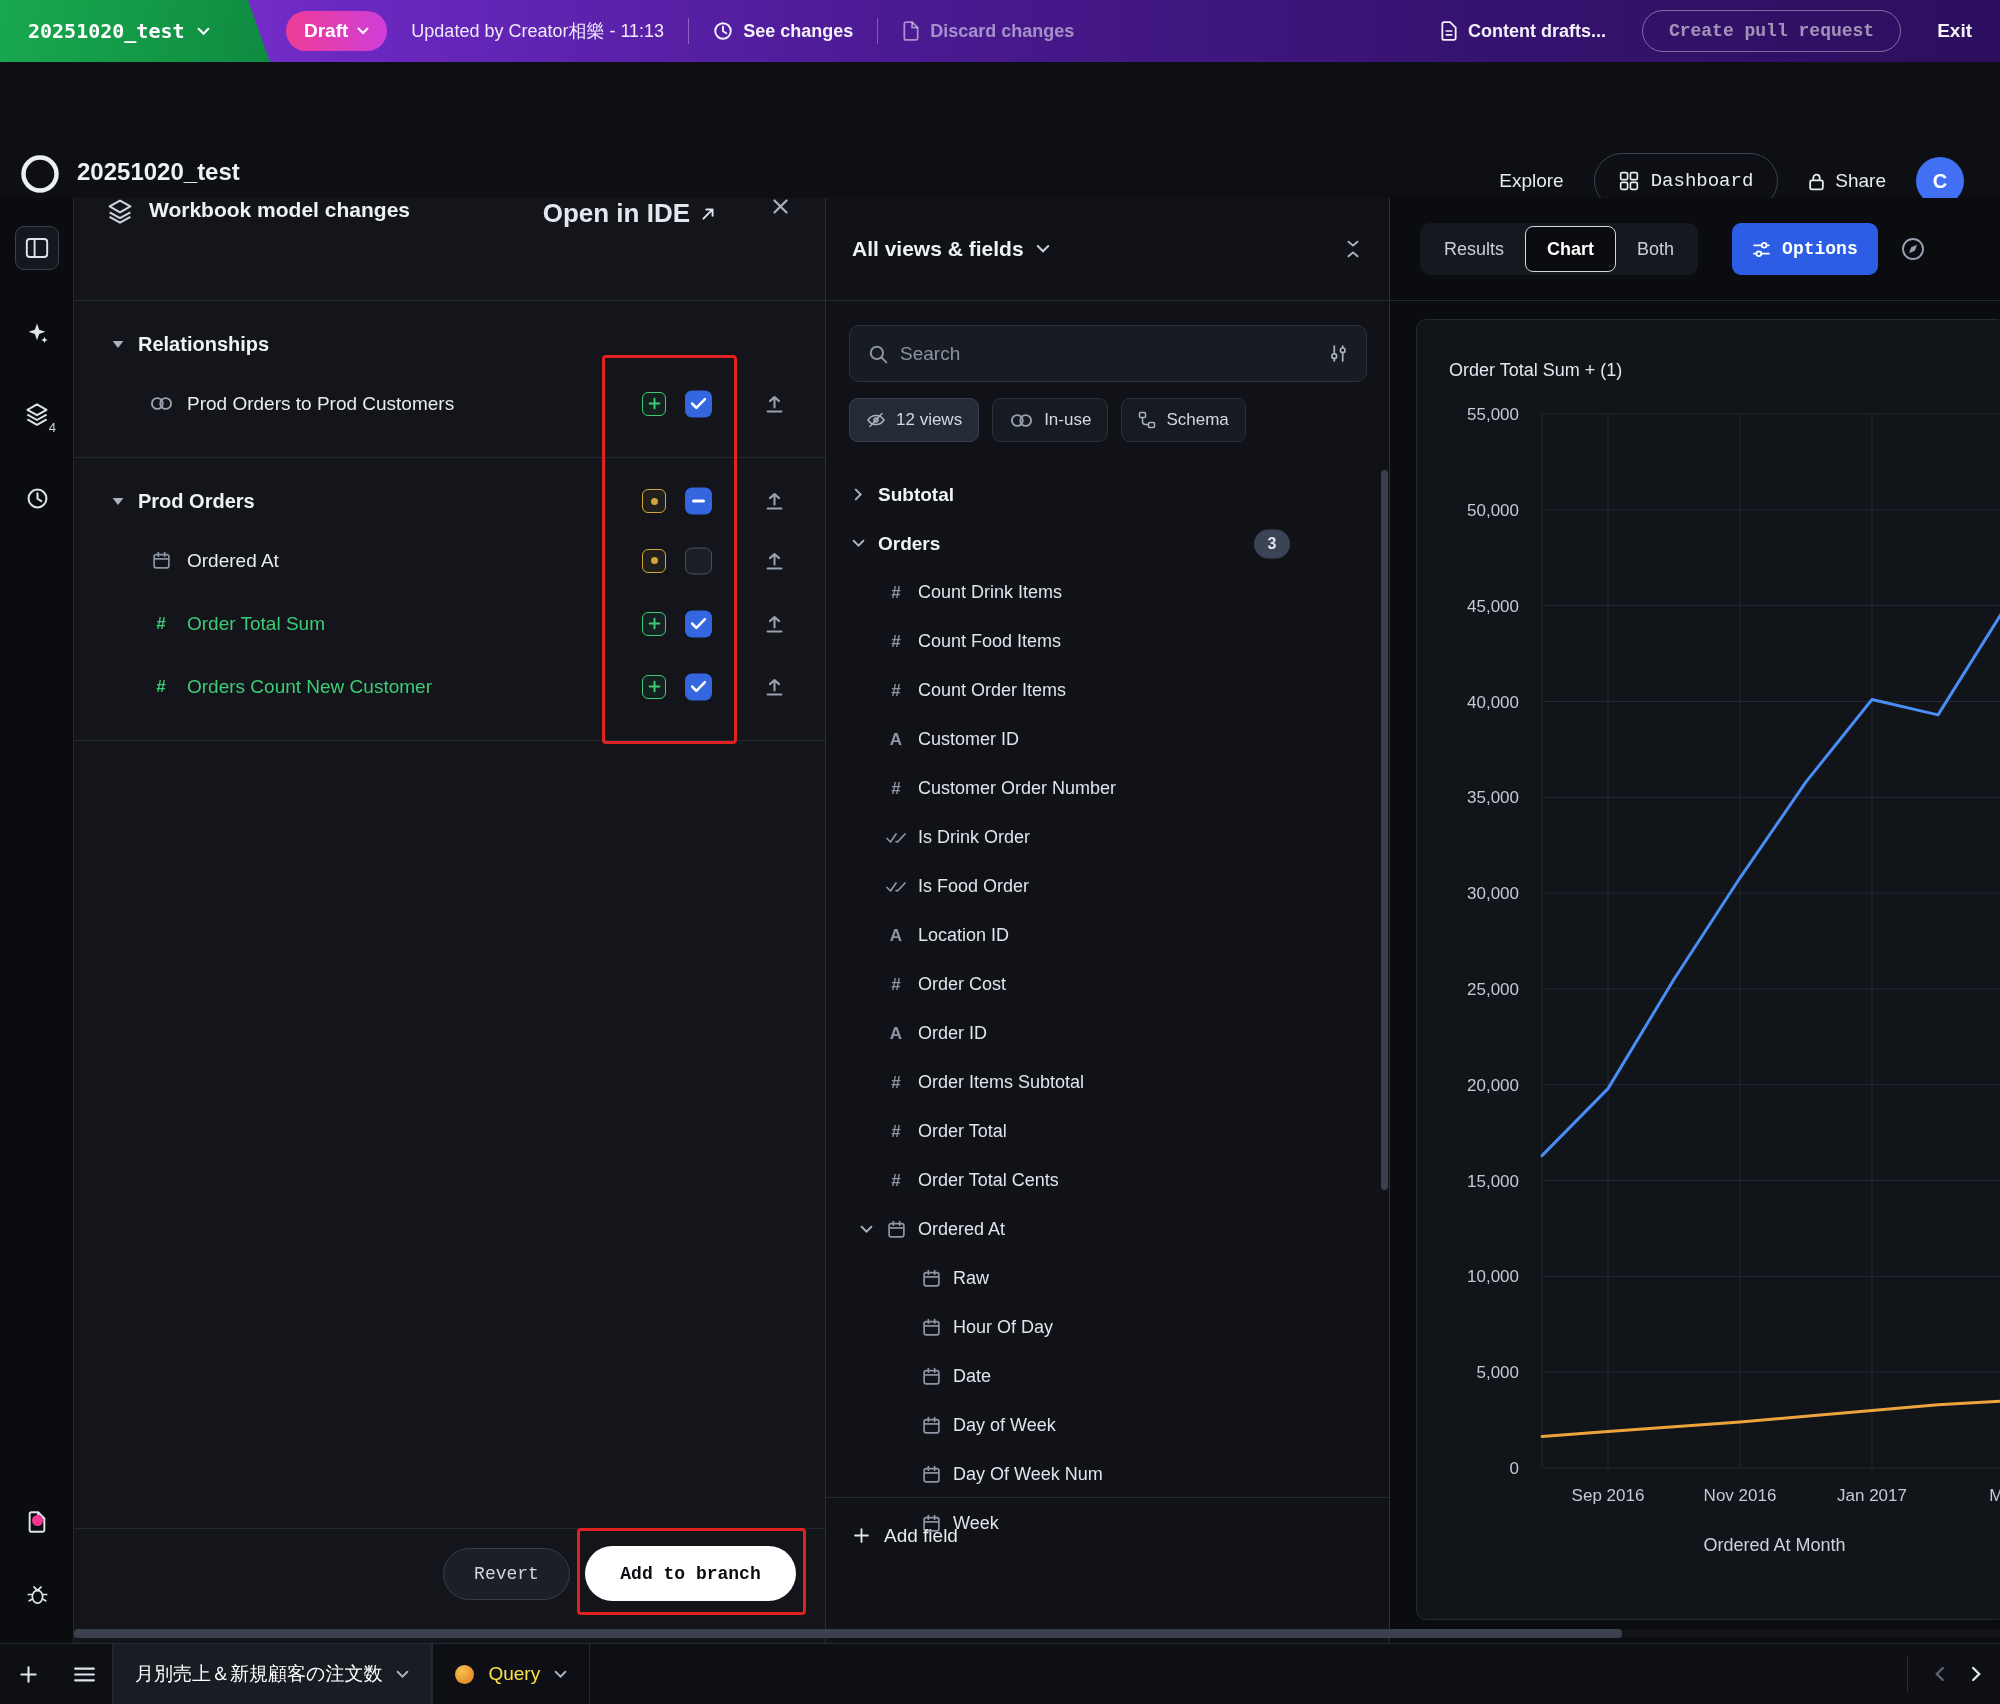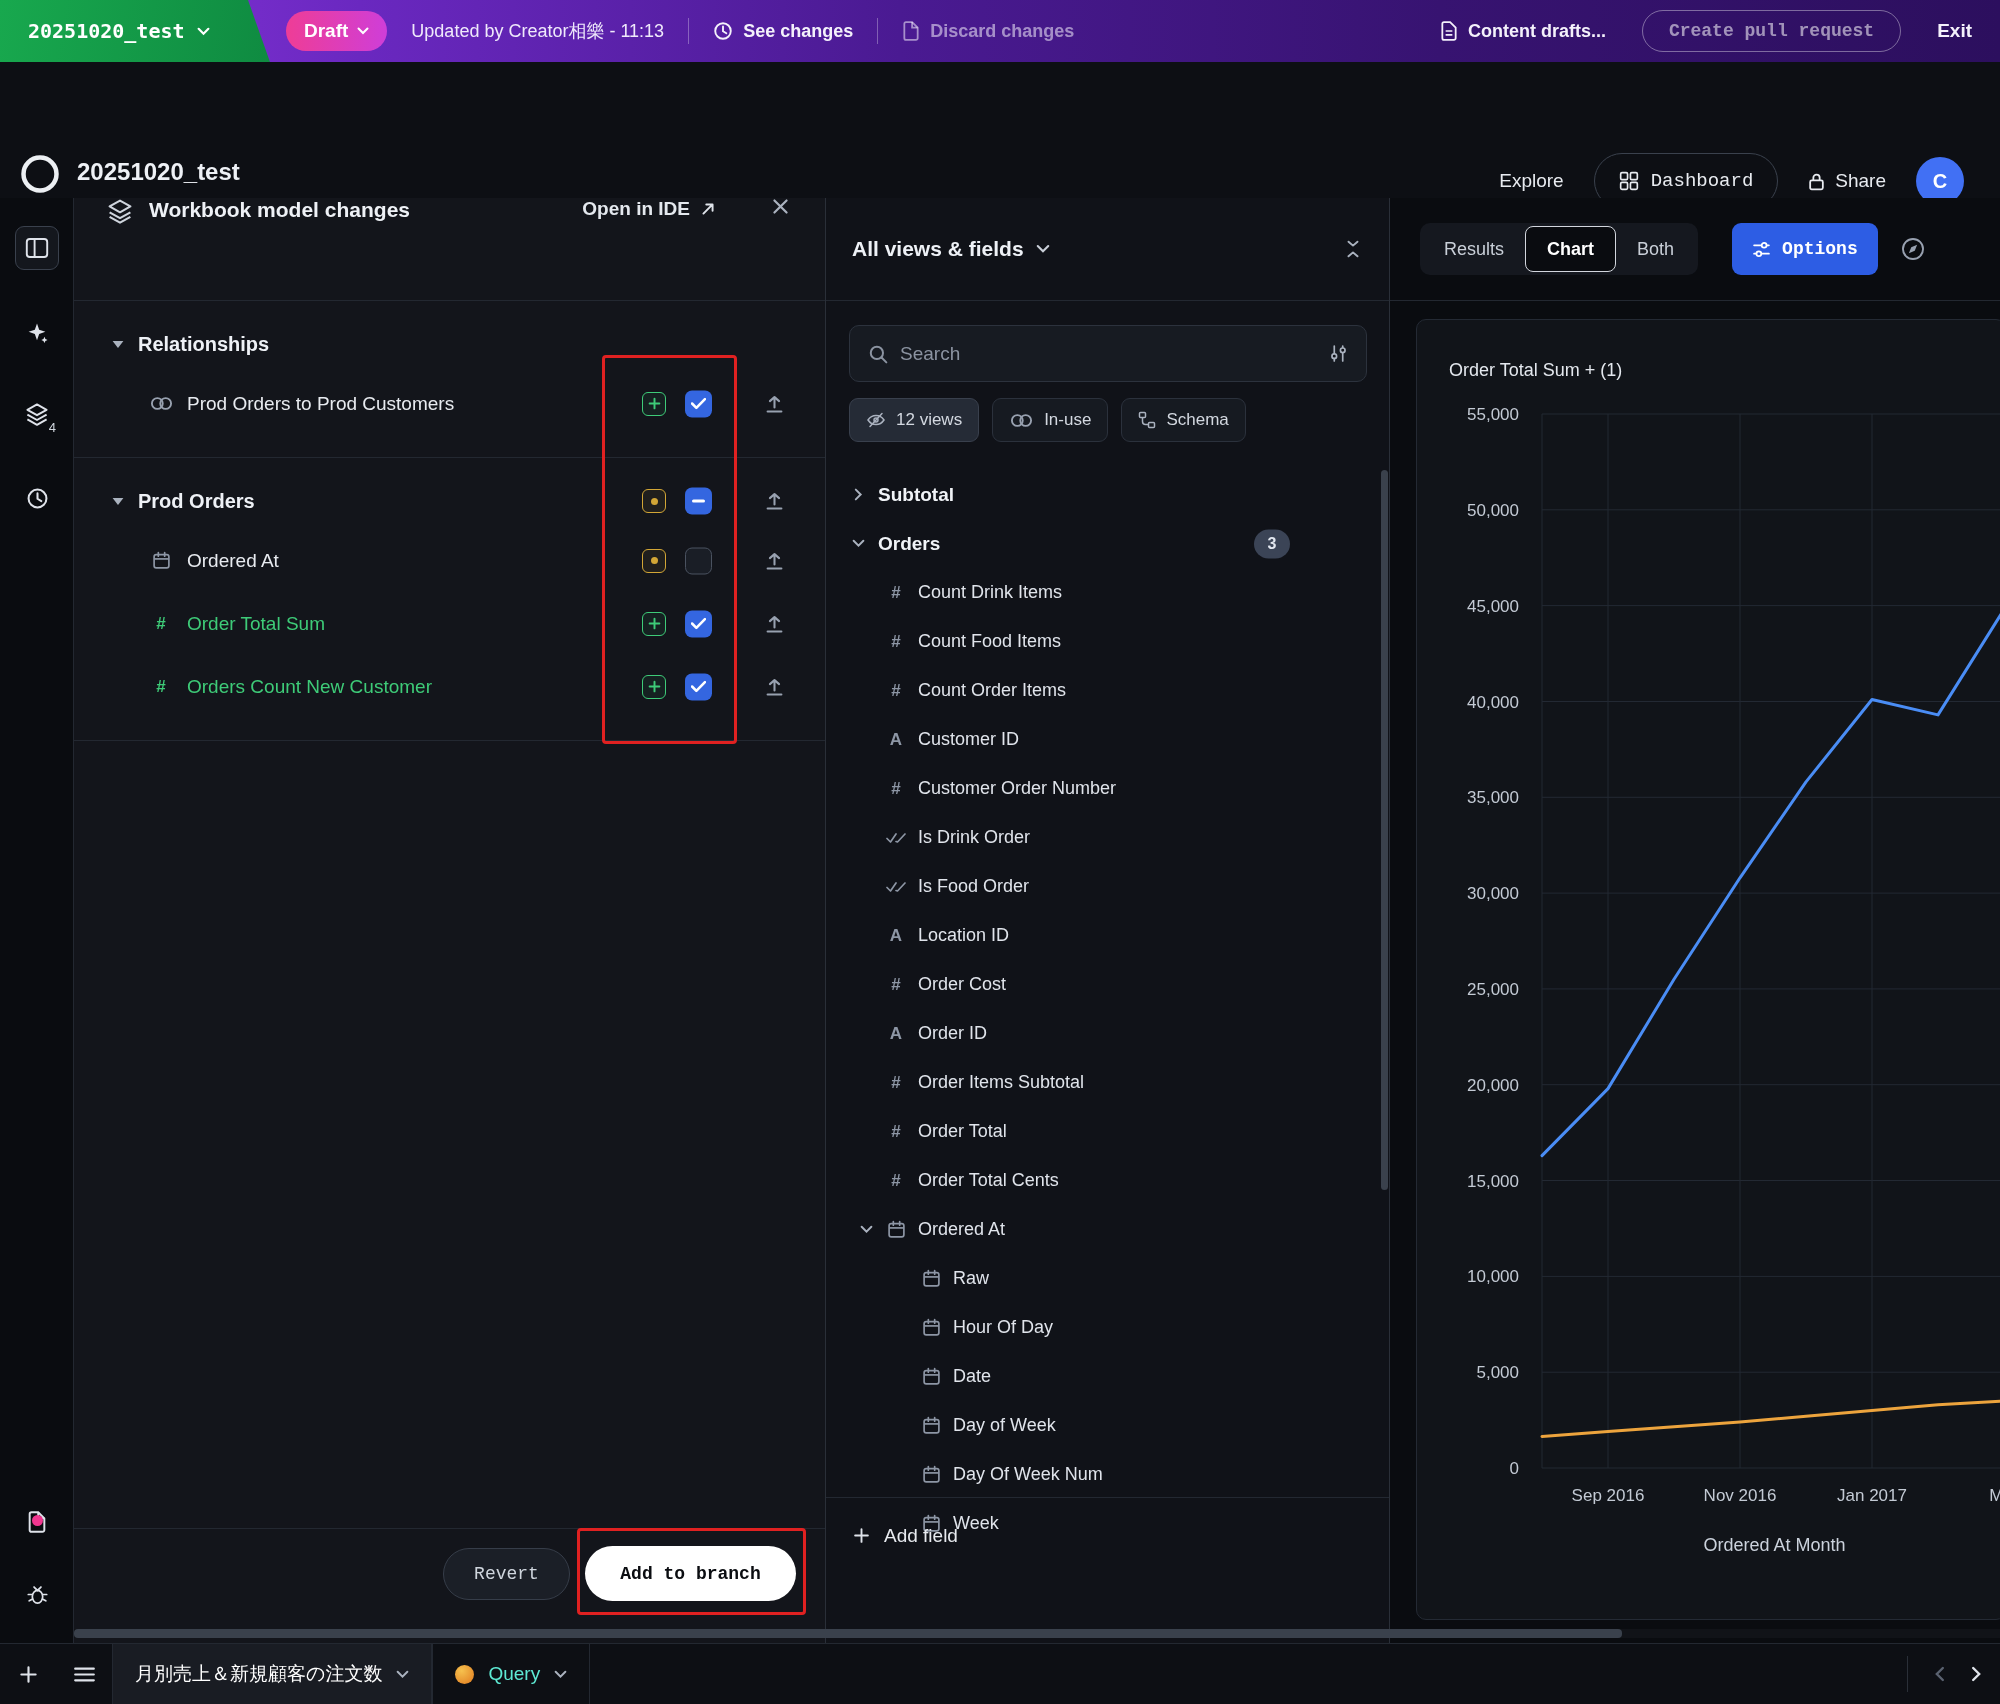--- a/index.html
+++ b/index.html
@@ -52,21 +52,21 @@
     justify-content:center;cursor:pointer}
   .rail-btn.active{border:1px solid #3a414d;background:#14171d}
   .rail-num{position:absolute;right:3px;bottom:1px;font-size:13px;color:#cfd5dd}
   .pink-dot{position:absolute;right:4px;top:4px;width:11px;height:11px;border-radius:50%;background:#f0368f}
 
   
   #model-panel{left:74px;top:198px;width:752px;height:1445px;background:var(--panel);border-right:1px solid #2a2f38}
   .mp-header{position:relative;height:103px;border-bottom:1px solid var(--border2);display:flex;align-items:flex-start;
     padding:0 36px 0 33px;gap:16px}
   .mp-title{font-size:21px;font-weight:700;color:#eef1f6}
-  .mp-ide{margin-left:auto;margin-right:40px;display:flex;align-items:center;gap:10px;font-size:19px;font-weight:600;
+  .mp-ide{margin-left:auto;margin-right:40px;display:flex;align-items:center;gap:10px;font-size:26px;font-weight:600;
     color:#e4e8ee;cursor:pointer}
   .mp-close{cursor:pointer}
   .msec{border-bottom:1px solid var(--border2);padding:15px 0 22px;position:relative}
   .msec-header{position:relative;height:56px;display:flex;align-items:center;gap:14px;padding-left:38px;cursor:pointer}
   .msec-title{font-size:20px;font-weight:700;color:#eef1f6}
   .mrow{position:relative;height:63px;display:flex;align-items:center;gap:13px;padding-left:74px;cursor:pointer}
   .mrow-icon{width:26px;display:flex;justify-content:center;color:var(--muted)}
   .mrow-label{font-size:19px;color:var(--text)}
   .mrow.green .mrow-label{color:var(--green)}
   .mrow.green .ticon{color:var(--green)}
@@ -136,21 +136,21 @@
   .grid{stroke:#232933;stroke-width:1}
   .ytick,.xtick{fill:#c3cad4;font-size:17px;font-family:"Liberation Sans",sans-serif}
   .xlabel{fill:#cbd2dc;font-size:18px;font-family:"Liberation Sans",sans-serif}
 
   
   #hscroll-track{left:74px;top:1629px;width:1926px;height:9px;background:#111318}
   #hscroll-thumb{left:74px;top:1629px;width:1548px;height:9px;border-radius:4px;background:#3a414c}
   #bottom-bar{left:0;top:1643px;width:2000px;height:61px;background:#0d0f14;border-top:1px solid var(--border2);
     display:flex;align-items:center}
   .bb-icon{width:56px;height:61px;display:flex;align-items:center;justify-content:center;cursor:pointer}
-  .bb-tab{height:61px;display:flex;align-items:center;gap:14px;padding:0 22px;font-size:19px;color:#5eead4;
+  .bb-tab{height:61px;display:flex;align-items:center;gap:14px;padding:0 22px;font-size:19px;color:#fde047;
     border-left:1px solid var(--border2);border-right:1px solid var(--border2);cursor:pointer}
   .bb-tab.active{background:#191c23;color:#fff}
   .qdot{width:19px;height:19px;border-radius:50%;background:radial-gradient(circle at 35% 30%,#f6c14e,#e07a1f)}
   .bb-right{margin-left:auto;display:flex;align-items:center;gap:26px;padding-right:18px}
   .bb-vdiv{width:1px;height:36px;background:#2a2f38}
 </style>
 </head>
 <body>
 
 <div id="app">

